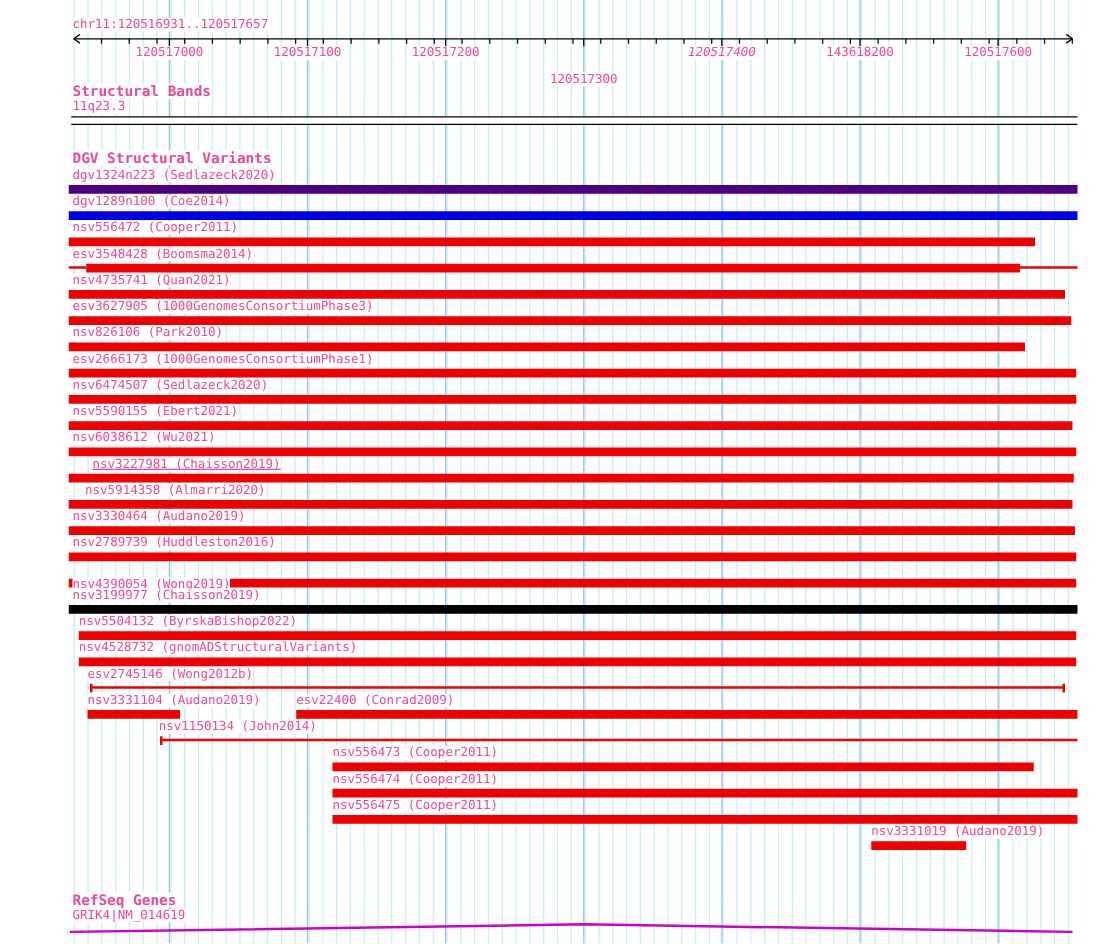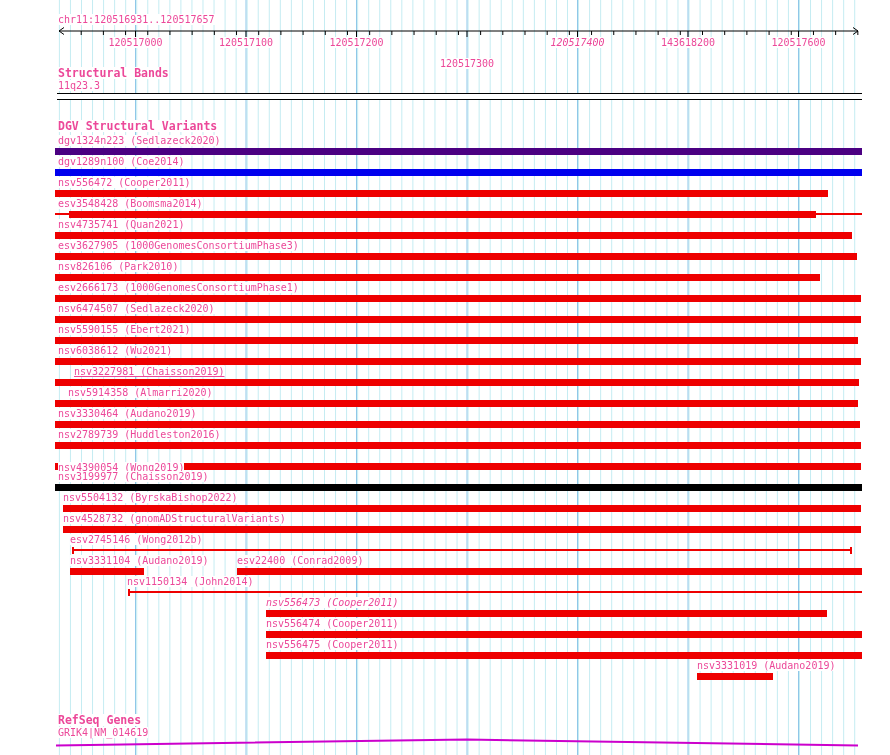--- a/index.html
+++ b/index.html
@@ -225,21 +225,21 @@
       <div class="seg" style="background: rgb(238, 0, 0); left: 72px; top: 547px; width: 2px; height: 7px;"></div>
       <div class="seg" style="background: rgb(238, 0, 0); left: 72px; top: 549px; width: 779px; height: 1.5px;"></div>
       <div class="seg" style="background: rgb(238, 0, 0); left: 850px; top: 547px; width: 2px; height: 7px;"></div>
       <div class="lbl" style="left: 70px; top: 555px;">nsv3331104 (Audano2019)</div>
       <div class="seg" style="background: rgb(238, 0, 0); left: 70px; top: 568px; width: 74px; height: 7px;"></div>
       <div class="lbl" style="left: 237px; top: 555px;">esv22400 (Conrad2009)</div>
       <div class="seg" style="background: rgb(238, 0, 0); left: 237px; top: 568px; width: 625px; height: 7px;"></div>
       <div class="lbl" style="left: 127px; top: 576px;">nsv1150134 (John2014)</div>
       <div class="seg" style="background: rgb(238, 0, 0); left: 128px; top: 589px; width: 2px; height: 7px;"></div>
       <div class="seg" style="background: rgb(238, 0, 0); left: 128px; top: 591px; width: 734px; height: 1.5px;"></div>
-      <div class="lbl" style="left: 266px; top: 597px; font-style: italic;">nsv556473 (Cooper2011)</div>
+      <div class="lbl" style="left: 266px; top: 597px;">nsv556473 (Cooper2011)</div>
       <div class="seg" style="background: rgb(238, 0, 0); left: 266px; top: 610px; width: 561px; height: 7px;"></div>
       <div class="lbl" style="left: 266px; top: 618px;">nsv556474 (Cooper2011)</div>
       <div class="seg" style="background: rgb(238, 0, 0); left: 266px; top: 631px; width: 596px; height: 7px;"></div>
       <div class="lbl" style="left: 266px; top: 639px;">nsv556475 (Cooper2011)</div>
       <div class="seg" style="background: rgb(238, 0, 0); left: 266px; top: 652px; width: 596px; height: 7px;"></div>
       <div class="lbl" style="left: 697px; top: 660px;">nsv3331019 (Audano2019)</div>
       <div class="seg" style="background: rgb(238, 0, 0); left: 697px; top: 673px; width: 76px; height: 7px;"></div>
     </div>
 
   <div class="hdr" style="top:714px;">RefSeq Genes</div>

